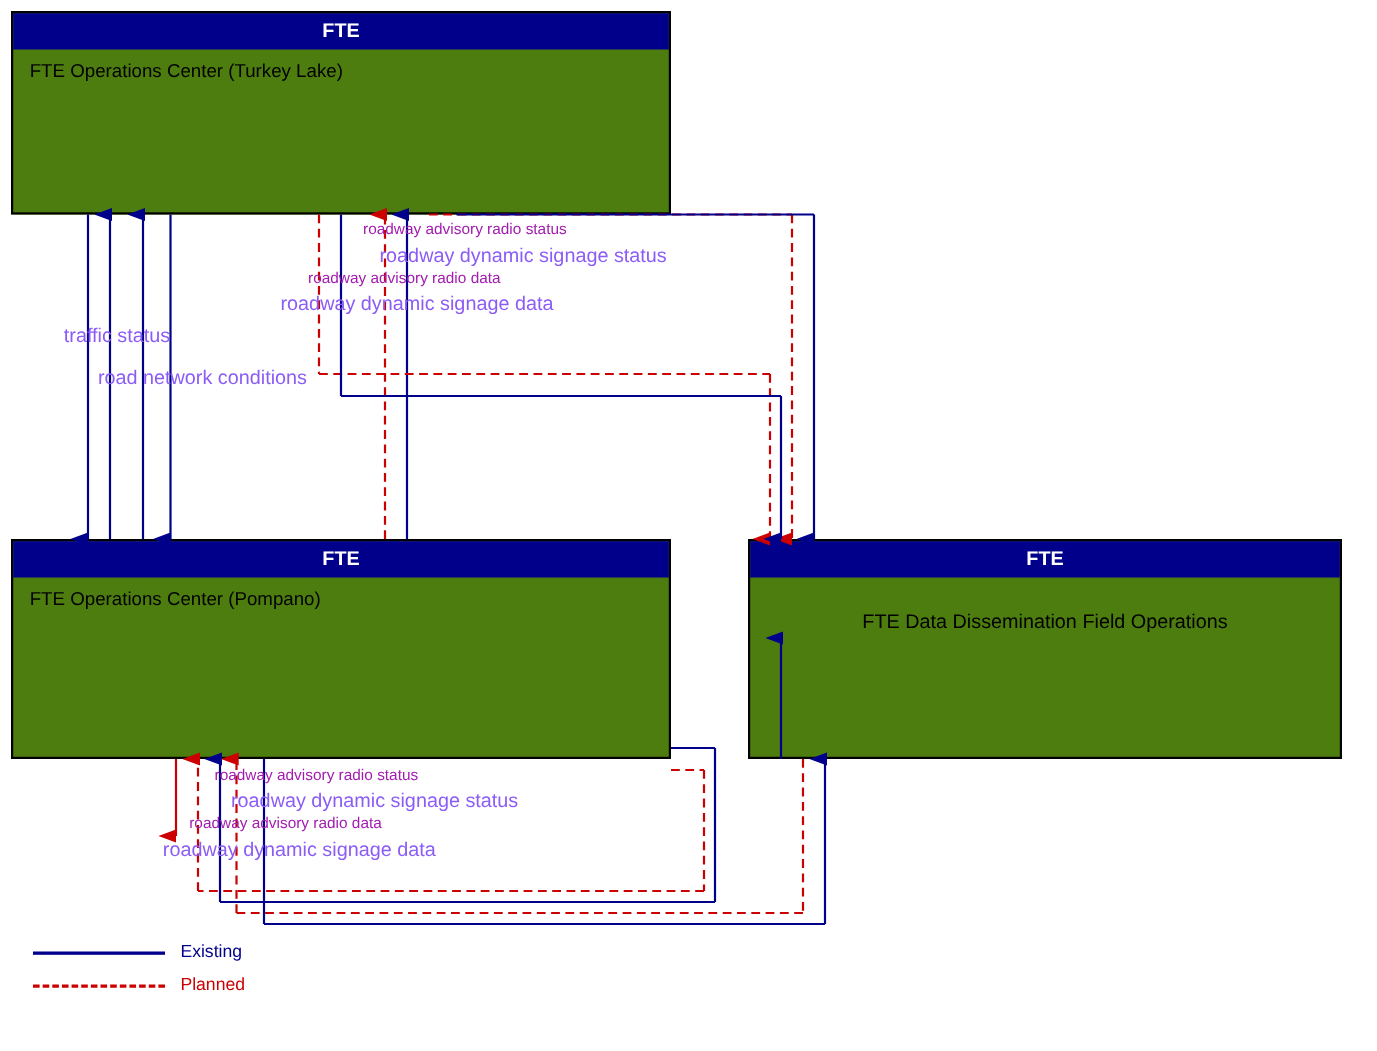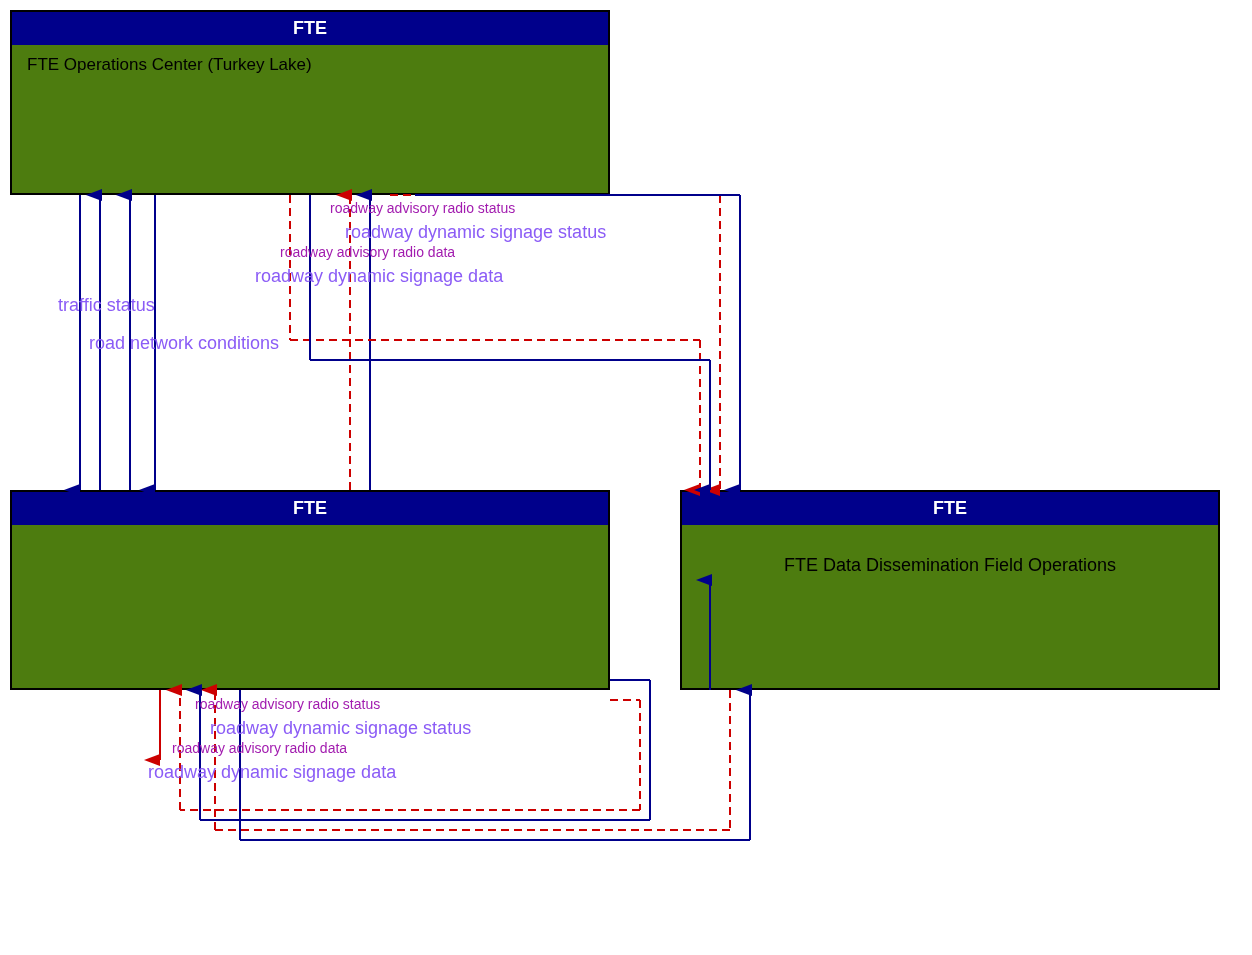--- a/index.html
+++ b/index.html
@@ -90,20 +90,21 @@
 
 <div class="diagram-container">
 
   <div class="node" style="left:10px; top:10px; width:600px; height:185px;">
     <div class="node-header">FTE</div>
     <div class="node-body">FTE Operations Center (Turkey Lake)</div>
   </div>
 
   <div class="node" style="left:10px; top:490px; width:600px; height:200px;">
     <div class="node-header">FTE</div>
+    <div class="node-body">FTE Operations Center (Pompano)</div>
   </div>
 
   <div class="node" style="left:680px; top:490px; width:540px; height:200px;">
     <div class="node-header">FTE</div>
     <div class="node-body" style="text-align:center; padding-top:30px; font-size:18px;">FTE Data Dissemination Field Operations</div>
   </div>
 
   <svg class="diagram-svg">
     <defs>
 
@@ -195,14 +196,24 @@
   <span class="label-blue" style="left:72px; top:333px;margin-left:17px;">road network conditions</span>
 
   <span class="label-red" style="left:195px; top:696px;">roadway advisory radio status</span>
 
   <span class="label-blue" style="left:210px; top:718px;">roadway dynamic signage status</span>
 
   <span class="label-red" style="left:172px; top:740px;">roadway advisory radio data</span>
 
   <span class="label-blue" style="left:148px; top:762px;">roadway dynamic signage data</span>
 
+  <div class="legend">
+    <div class="legend-item">
+      <div class="legend-line-solid"></div>
+      <span class="legend-label" style="color:#00008B;">Existing</span>
+    </div>
+    <div class="legend-item">
+      <div class="legend-line-dashed"></div>
+      <span class="legend-label" style="color:#cc0000;">Planned</span>
+    </div>
+  </div>
 
 </div>
 
 </body></html>

